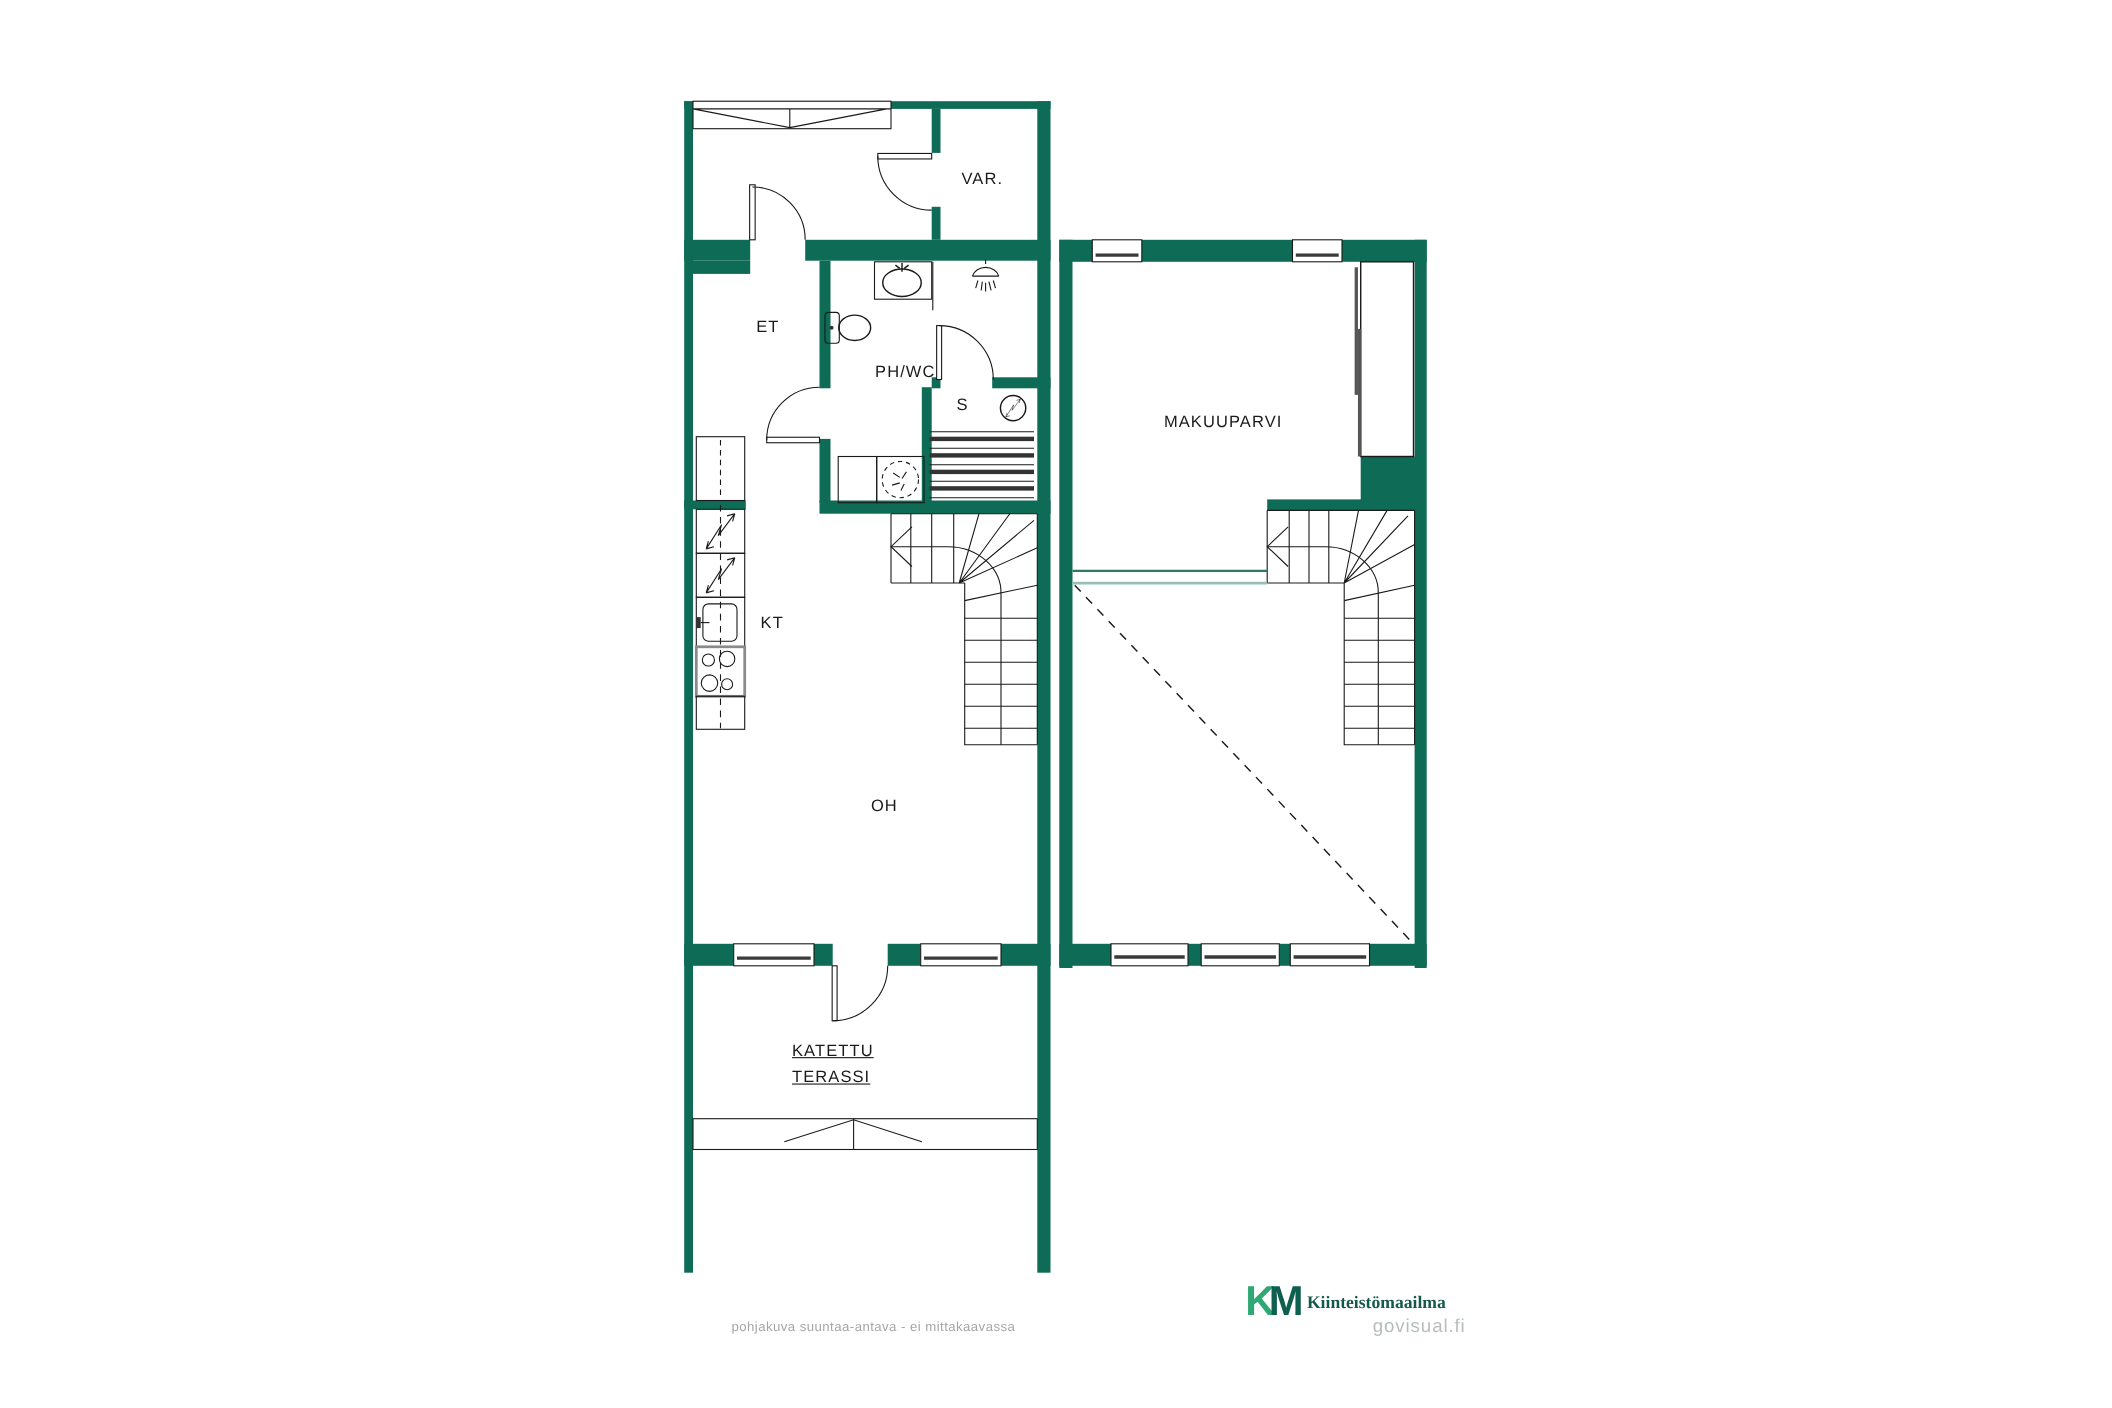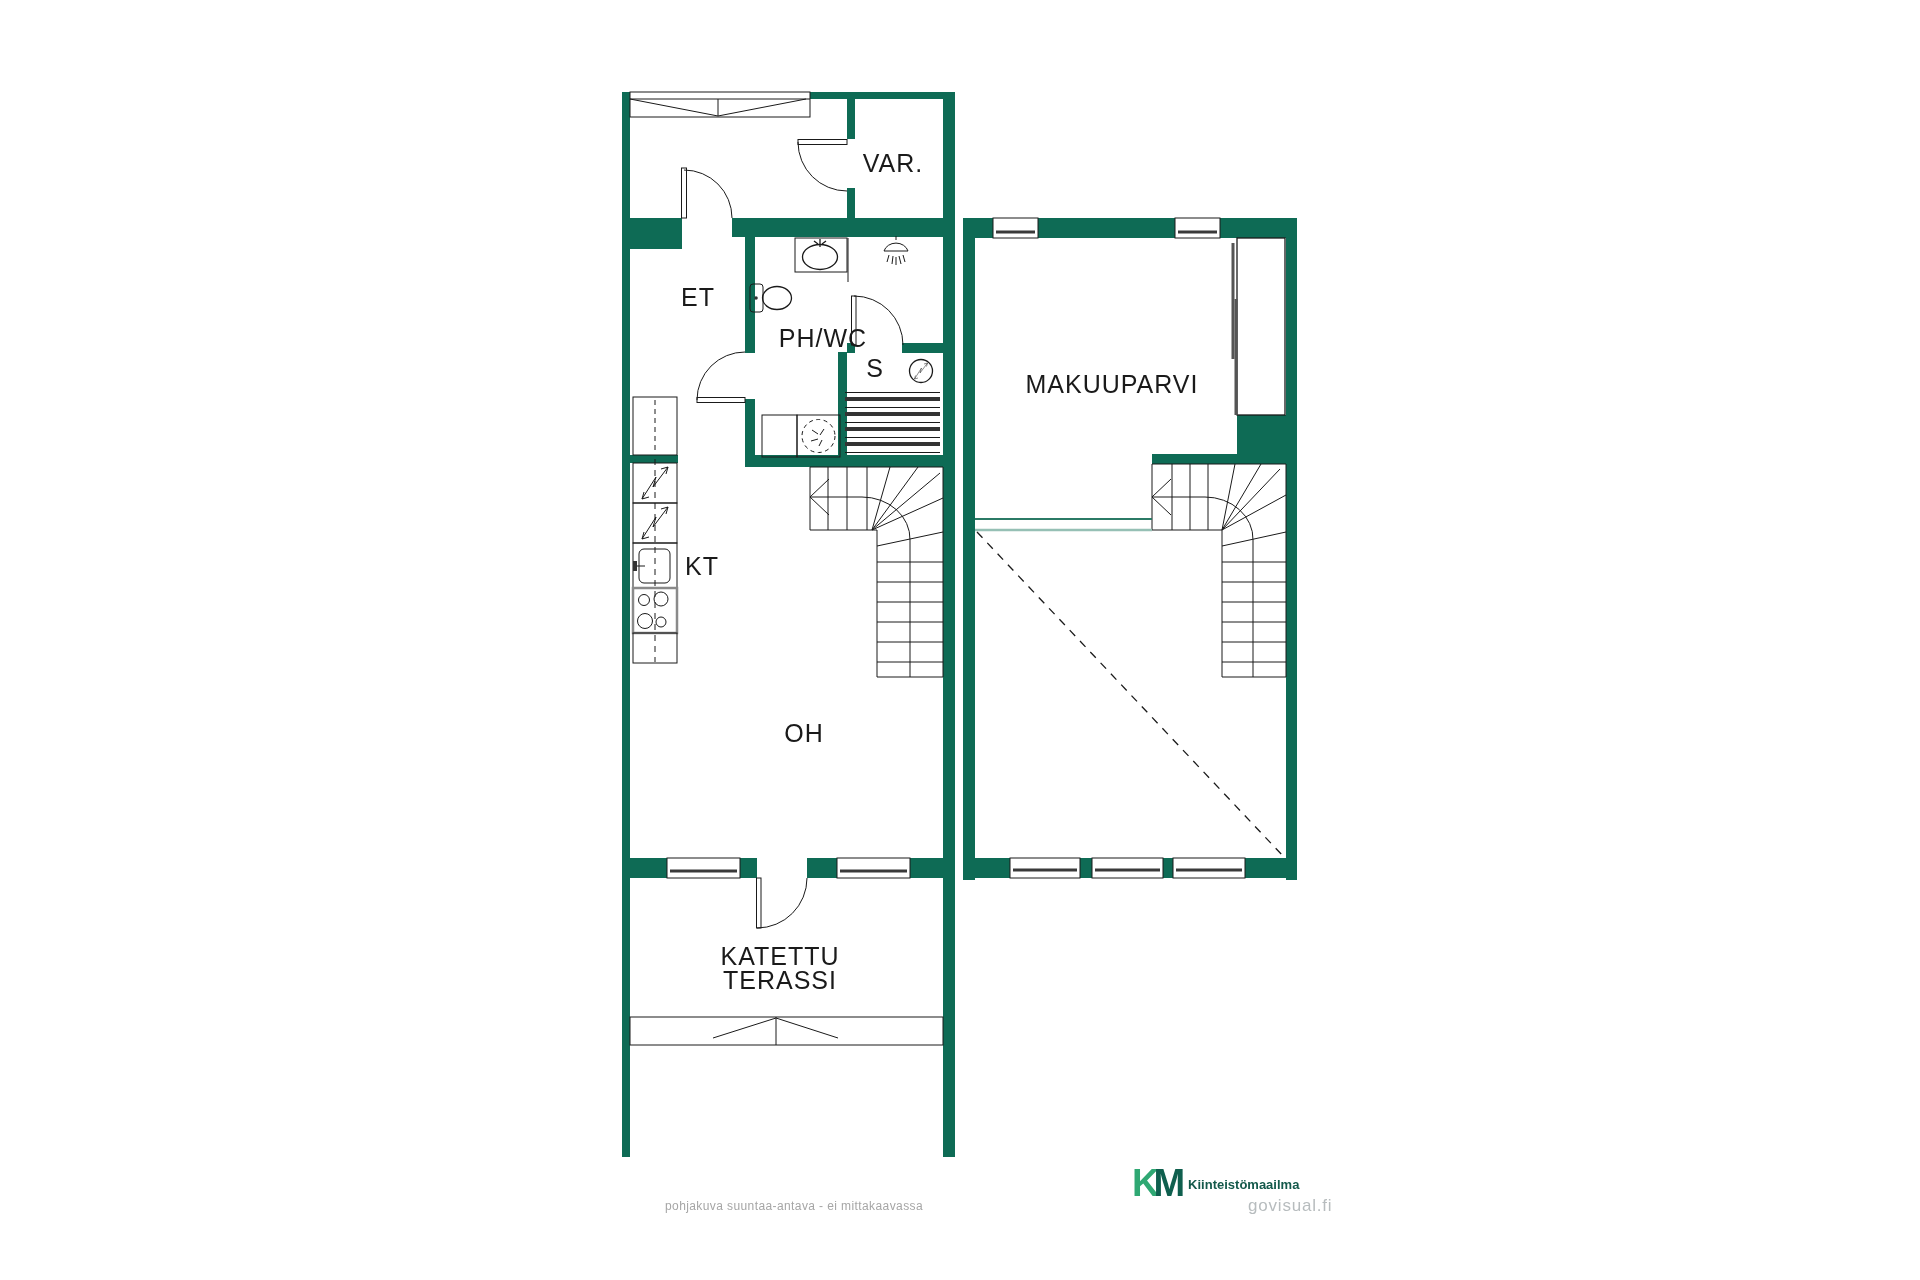--- a/index.html
+++ b/index.html
@@ -9,28 +9,28 @@
   .wall{fill:var(--wall);}
   .ln{stroke:var(--line);stroke-width:1.3;fill:none;}
   .thin{stroke-width:1;}
   .wht{fill:#ffffff;}
   .sill{stroke:var(--sill);stroke-width:3;fill:none;}
   .gray{stroke:#8a8a8a;}
   .bar{fill:#333333;}
   .acc1{stroke:var(--accent_dark);stroke-width:2;fill:none;}
   .acc2{stroke:var(--accent_light);stroke-width:2.5;fill:none;}
   .room-label{position:absolute;transform:translate(-50%,-50%);color:var(--line);
-      font-size:25px;letter-spacing:1px;white-space:nowrap;text-align:center;}
-  .room-label.wrap{white-space:normal;width:120px;line-height:24px;}
+      font-size:15px;letter-spacing:1px;white-space:nowrap;text-align:left;}
+  .room-label.wrap{white-space:normal;width:120px;line-height:24px;text-decoration:underline;}
   .disclaimer{position:absolute;transform:translate(-50%,-50%);color:var(--muted);
       font-size:12px;letter-spacing:0.4px;white-space:nowrap;}
   .brand{position:absolute;left:1132px;top:1162px;display:flex;align-items:center;}
   .brand .k{font-size:38px;font-weight:700;color:var(--brand_light);letter-spacing:-2px;}
   .brand .m{font-size:38px;font-weight:700;color:var(--brand_dark);margin-left:-4px;}
-  .brand .name{font-size:13px;font-weight:700;color:var(--brand_text);margin-left:3px;margin-top:2px;}
+  .brand .name{font-size:16px;font-weight:700;color:var(--brand_text);margin-left:3px;margin-top:2px;font-family:Liberation Serif, serif;}
   .watermark{position:absolute;left:1224px;top:1196px;font-size:17px;color:var(--watermark);letter-spacing:0.8px;margin-left:24px;}
 </style>
 </head>
 <body>
 
 <div class="canvas">
 
   <svg class="plan-svg" width="1920" height="1280" viewBox="0 0 1920 1280">
 
     <defs>

